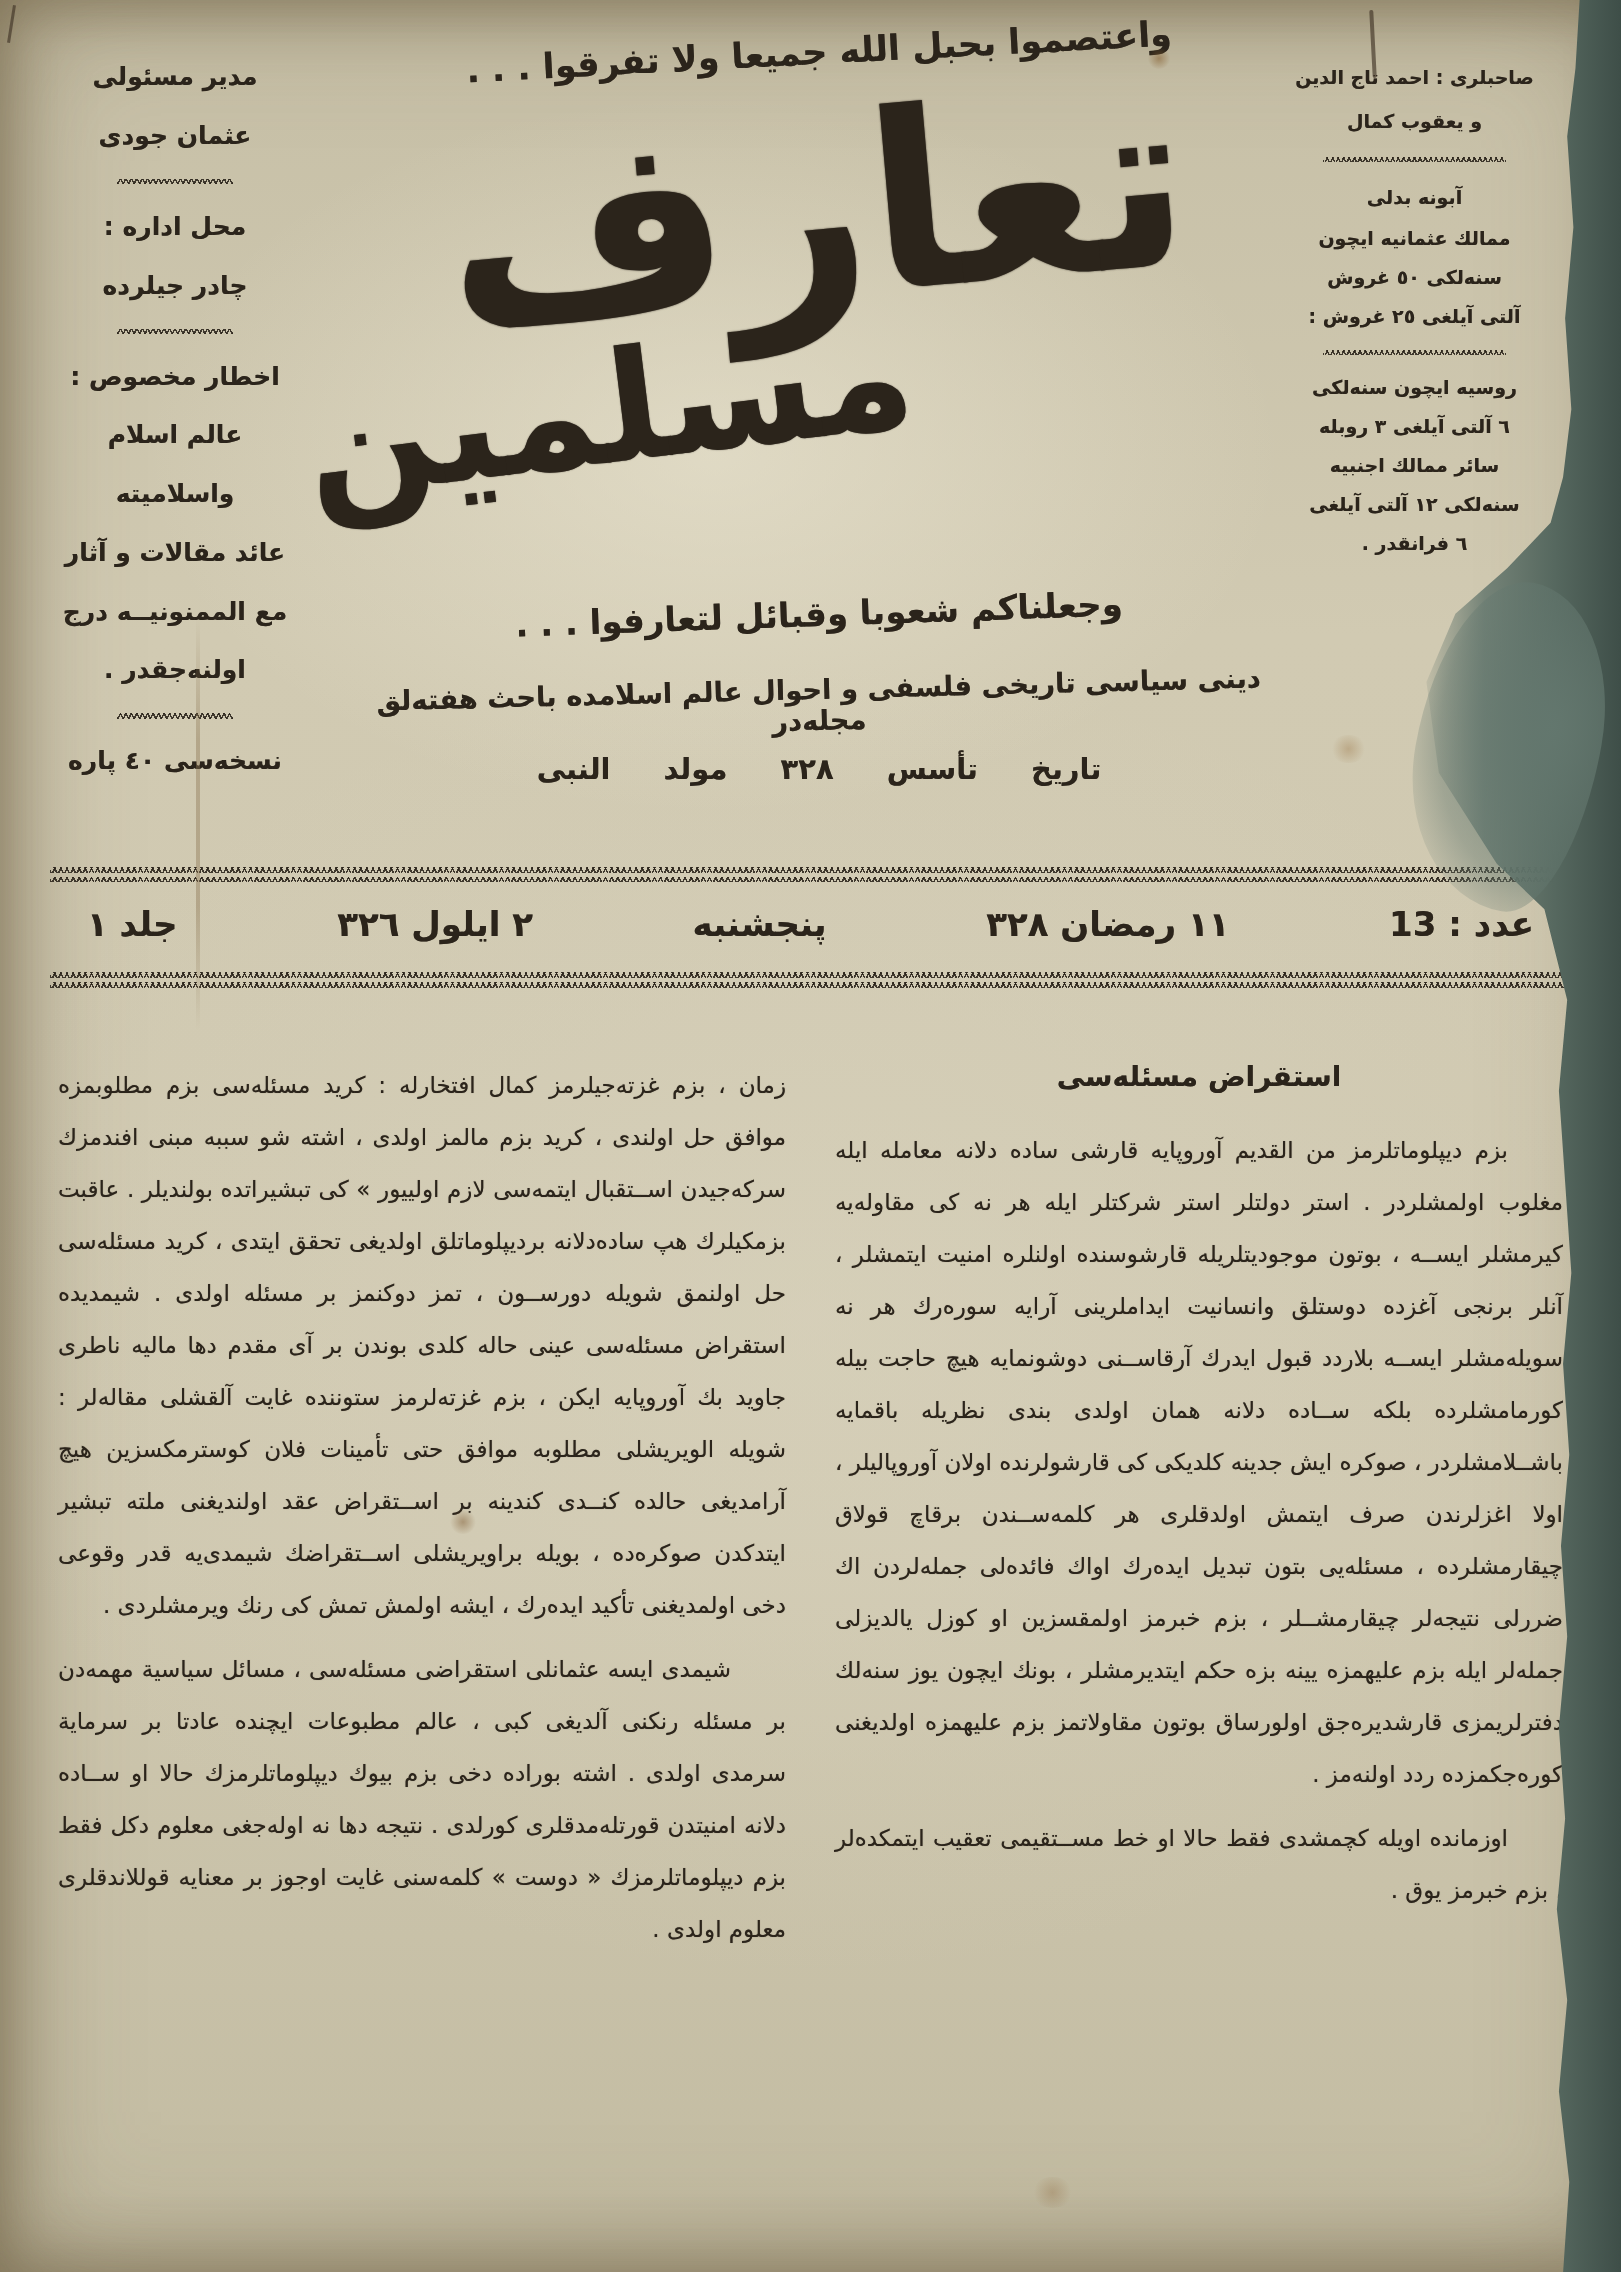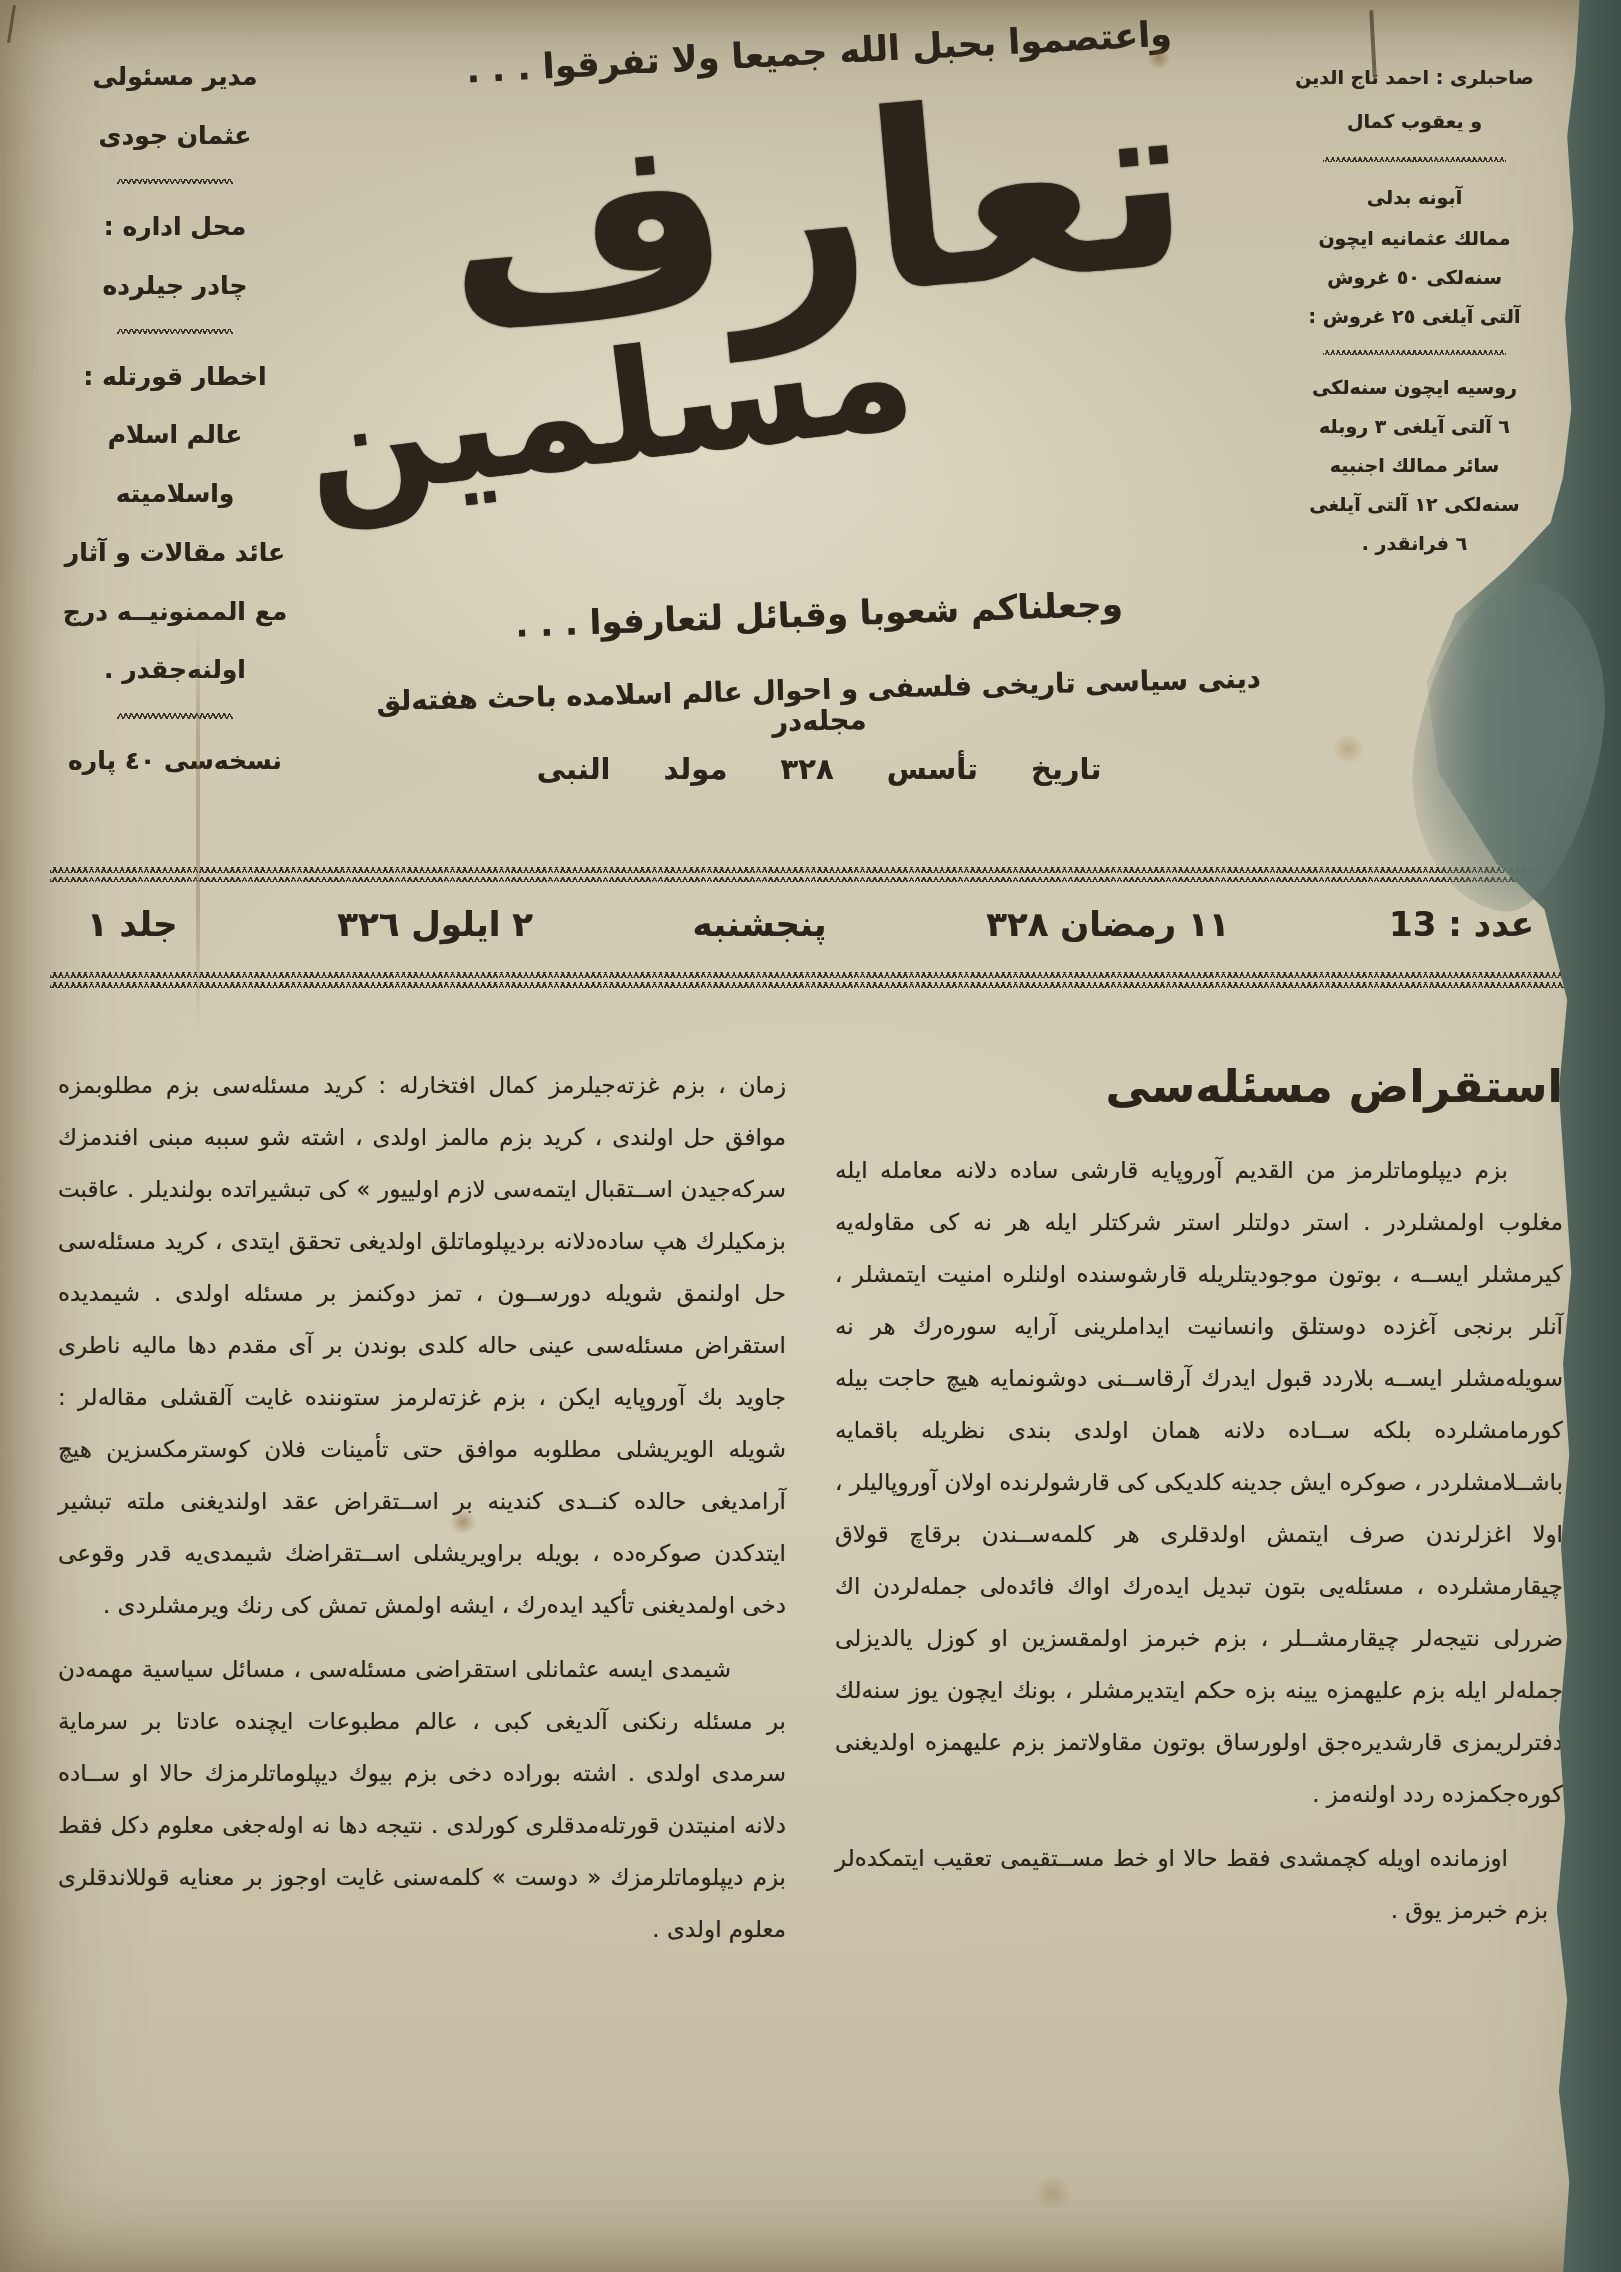--- a/index.html
+++ b/index.html
@@ -132,21 +132,21 @@
     padding:22px 37px 28px;font-size:34px;font-weight:bold;
     text-shadow:0 0 0.6px rgba(40,32,22,.6);
   }
   
   .body-cols{
     position:absolute;top:1060px;right:58px;left:58px;bottom:43px;z-index:2;
     display:flex;direction:rtl;gap:49px;
   }
   .col{flex:1;min-width:0;}
   .article-heading{
-    margin:0 0 32px;font-size:45px;font-weight:bold;
+    margin:0 0 32px;text-align:center;font-size:28px;font-weight:bold;
     text-shadow:0 0 0.6px rgba(40,32,22,.6);
   }
   .col p{
     margin:0 0 12.2px;font-size:23px;line-height:2.26;
     text-align:justify;text-indent:55px;
     color:var(--ink);text-shadow:0 0 0.7px rgba(40,32,22,.55);
   }
   .col-left p:first-child{text-indent:0;}
 </style>
 </head>
@@ -164,21 +164,21 @@
   <div class="pen-stroke pen-1"></div>
   <div class="pen-stroke pen-2"></div>
 
   <aside class="manager-block">
     <div>مدير مسئولى</div>
     <div>عثمان جودى</div>
     <div class="squiggle"></div>
     <div>محل اداره :</div>
     <div>چادر جيلرده</div>
     <div class="squiggle"></div>
-    <div>اخطار قورتله :</div>
+    <div>اخطار مخصوص :</div>
     <div>عالم اسلام واسلاميته</div>
     <div>عائد مقالات و آثار</div>
     <div>مع الممنونيــه درج</div>
     <div>اولنه‌جقدر .</div>
     <div class="squiggle"></div>
     <div>نسخه‌سى ٤٠ پاره</div>
   </aside>
 
   <aside class="owners-block">
     <div>صاحبلرى : احمد تاج الدين</div>

